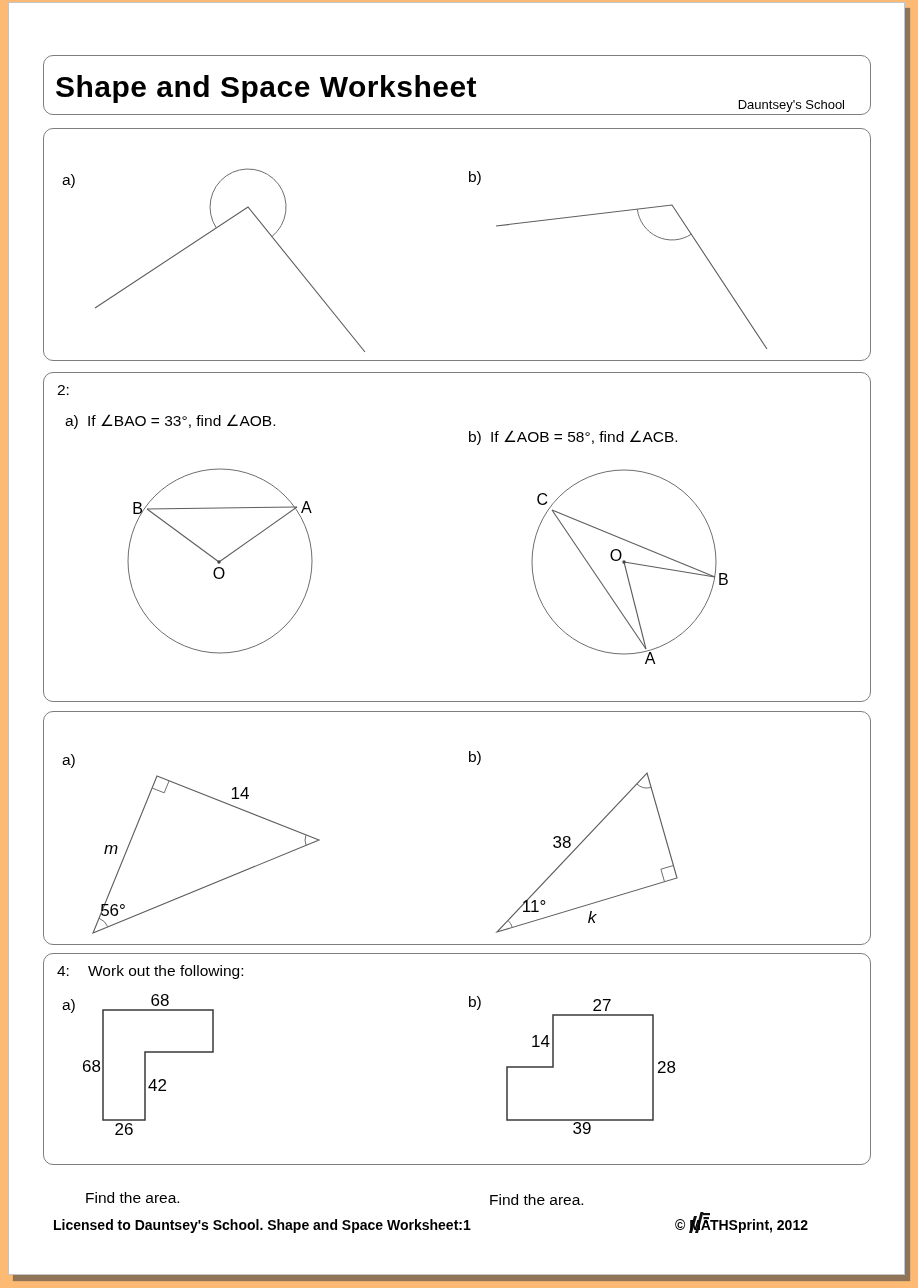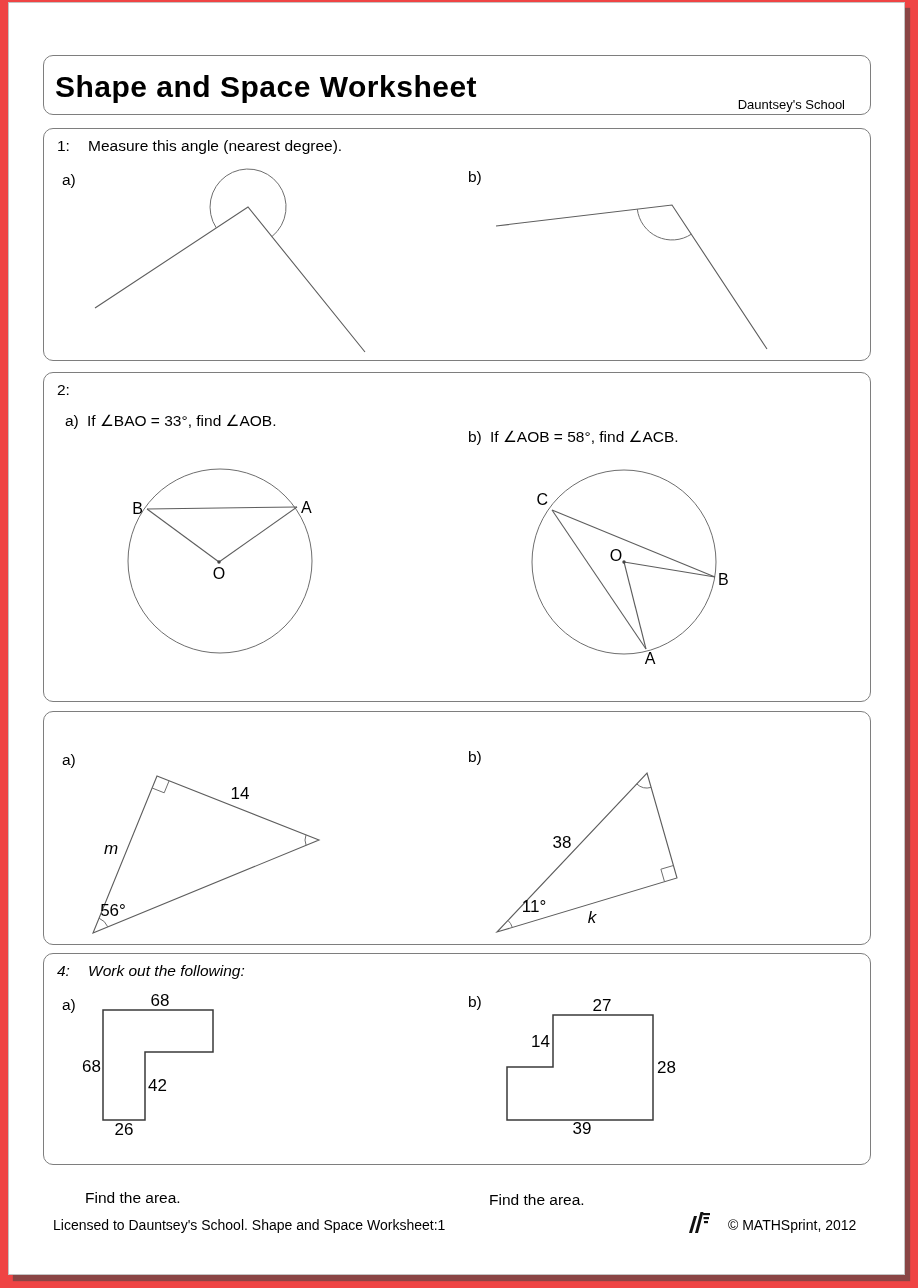--- a/index.html
+++ b/index.html
@@ -1,58 +1,55 @@
 <!DOCTYPE html>
 <html><head>
 <meta charset="utf-8">
 <style>
   html,body { margin:0; padding:0; background:#e9e9e9; }
   .screen {
     position:relative; width:918px; height:1288px; overflow:hidden;
-    font-family:"Liberation Sans", sans-serif; color:#000; background:#ef4444;
+    font-family:"Liberation Sans", sans-serif; color:#000; background:#fdba74;
   }
   .sheet {
     position:absolute; left:8px; top:2px; width:895px; height:1271px;
     background:#ffffff; border:1px solid #c4c4c4;
     box-shadow:5px 6px 1px rgba(70,70,70,0.6);
   }
   .box {
     position:absolute; left:43px; width:826px;
     border:1.4px solid #7e7e7e; border-radius:10px; background:#fff;
   }
   .abs { position:absolute; }
   .title { font-size:30px; font-weight:bold; letter-spacing:0.5px; }
   .school { font-size:13px; }
   .qtext { font-size:15.5px; }
   .q-num { display:inline-block; min-width:31px; }
   .part-num { display:inline-block; min-width:22px; }
   .caption { font-size:15.5px;margin-top:48px; }
-  .footer-text { font-size:14px; }
+  .footer-text { font-size:14px;font-weight:bold; }
   svg { position:absolute; overflow:visible; }
   svg text { font-family:"Liberation Sans", sans-serif; font-size:16px; fill:#000; }
   svg text.dim { font-size:17px; }
   svg text.it { font-style:italic; }
   .thin  { stroke:#6e6e6e; stroke-width:1;   fill:none; }
   .med   { stroke:#5d5d5d; stroke-width:1.1; fill:none; }
   .thick { stroke:#3a3a3a; stroke-width:1.5; fill:none; }
 </style>
 </head>
 <body>
 
 <div class="screen">
   <div class="sheet"></div>
 
   <div class="box" style="top:55px; height:58px;"></div>
   <div class="abs title" style="left:55px; top:70px;">Shape and Space Worksheet</div>
   <div class="abs school" style="left:600px; top:97px; width:245px; text-align:right;">Dauntsey's School</div>
 
   <div class="box" style="top:128px; height:231px;"></div>
-  <div class="abs qtext" style="left:57px; top:137px;">
-    <span class="q-num">1:</span><span>Measure this angle (nearest degree).</span>
-  </div>
   <div class="abs qtext" style="left:62px; top:171px;">a)</div>
   <div class="abs qtext" style="left:468px; top:168px;">b)</div>
 
   <svg style="left:60px; top:160px;" width="340" height="200" viewBox="0 0 340 200">
     <polyline class="med" points="35,148 188,47 305,192"></polyline>
     <path class="thin" d="M156.3,67.9 A38,38 0 1 1 211.9,76.6"></path>
   </svg>
 
   <svg style="left:480px; top:185px;" width="310" height="180" viewBox="0 0 310 180">
     <polyline class="med" points="16,41 192,20 287,164"></polyline>
@@ -110,21 +107,21 @@
     <polygon class="med" points="167,13 197,118 17,172"></polygon>
     <polyline class="thin" points="193.4,105.5 180.9,109.2 184.5,121.7"></polyline>
     <path class="thin" d="M171.1,27.4 A15,15 0 0 1 156.7,23.9"></path>
     <path class="thin" d="M28,160.4 A16,16 0 0 1 32.3,167.4"></path>
     <text class="dim" x="82" y="88" text-anchor="middle">38</text>
     <text class="dim" x="54" y="152" text-anchor="middle">11°</text>
     <text class="dim it" x="112" y="163" text-anchor="middle">k</text>
   </svg>
 
   <div class="box" style="top:953px; height:210px;"></div>
-  <div class="abs qtext" style="left:57px; top:962px;font-style:italic;">
+  <div class="abs qtext" style="left:57px; top:962px;">
     <span class="q-num">4:</span><span>Work out the following:</span>
   </div>
   <div class="abs qtext" style="left:62px; top:996px;">a)</div>
   <div class="abs qtext" style="left:468px; top:993px;">b)</div>
 
   <svg style="left:60px; top:985px;" width="220" height="180" viewBox="0 0 220 180">
     <path class="thick" d="M43,25 H153 V67 H85 V135 H43 Z"></path>
     <text class="dim" x="100" y="21" text-anchor="middle">68</text>
     <text class="dim" x="41" y="87" text-anchor="end">68</text>
     <text class="dim" x="88" y="106" text-anchor="start">42</text>
@@ -142,14 +139,14 @@
   <div class="abs caption" style="left:489px; top:1143px;">Find the area.</div>
 
   <div class="abs footer-text" style="left:53px; top:1217px;">Licensed to Dauntsey's School. Shape and Space Worksheet:1</div>
   <svg style="left:687px; top:1210px;" width="24" height="25" viewBox="0 0 24 25">
     <path d="M2,23 L7,6 L10,6 L5,23 Z" fill="#111"></path>
     <path d="M8,23 L13.5,2 L16.5,2 L11,23 Z" fill="#111"></path>
     <path d="M16,3 h7 v2.2 h-7 z" fill="#111"></path>
     <path d="M16.5,7 h5.5 v2.2 h-5.5 z" fill="#111"></path>
     <path d="M17,11 h4 v2.2 h-4 z" fill="#111"></path>
   </svg>
-  <div class="abs footer-text" style="left:728px; top:1217px;">© MATHSprint, 2012</div>
+  <div class="abs footer-text" style="left:675px; top:1217px;">© MATHSprint, 2012</div>
 </div>
 
 </body></html>

